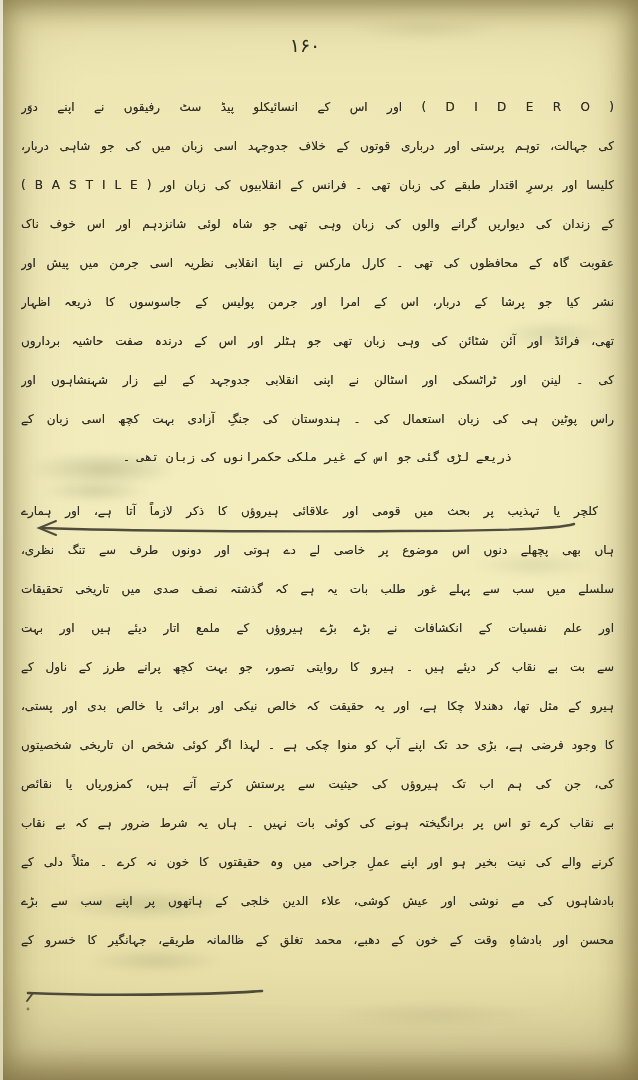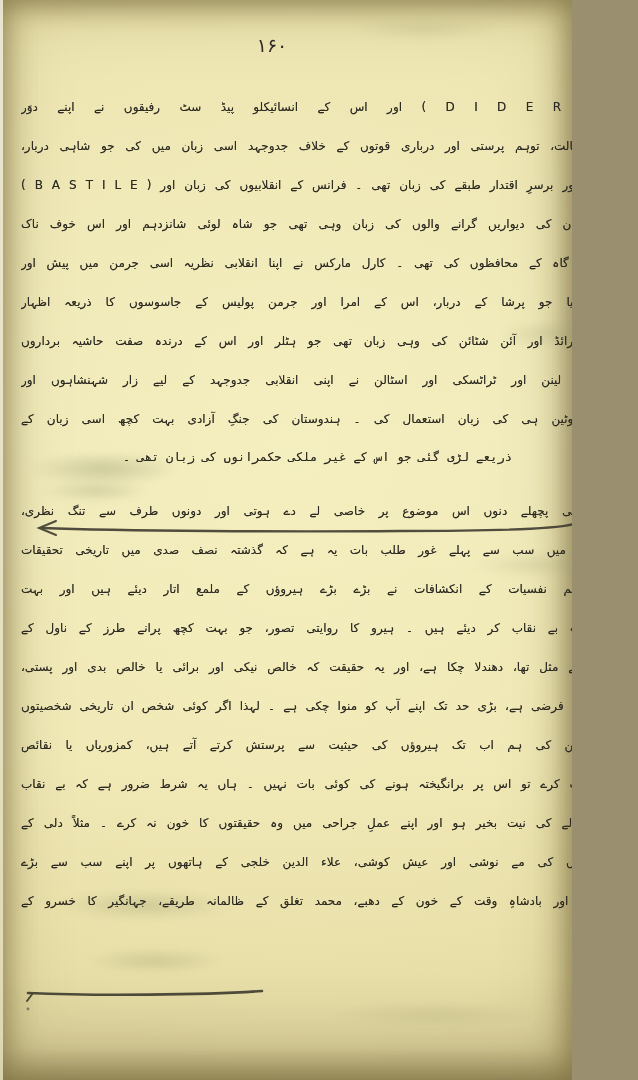--- a/index.html
+++ b/index.html
@@ -1,17 +1,17 @@
 <!DOCTYPE html>
 <html lang="ur"><head>
 <meta charset="utf-8">
 <style>
   html,body{margin:0;padding:0;background:#9a9070;}
   .page{
-    position:relative;width:572px;height:1080px;overflow:hidden;
+    position:relative;width:638px;height:1080px;overflow:hidden;
     background:
       radial-gradient(130% 95% at 52% 42%, rgba(255,252,205,.30), rgba(255,252,205,0) 62%),
       linear-gradient(180deg,#e5dca6 0%,#ece4b0 4%,#f0e9ba 40%,#efe7b4 70%,#e7dda6 90%,#d6cc98 97%,#c3b685 100%);
     box-shadow:
       inset 0 0 70px rgba(122,108,58,.33),
       inset 10px 0 28px rgba(118,104,58,.22),
       inset -10px 0 28px rgba(118,104,58,.26),
       inset 0 -14px 34px rgba(106,92,48,.38),
       inset 0 7px 20px rgba(112,100,58,.30);
     font-family:"DejaVu Sans",sans-serif;
@@ -73,20 +73,21 @@
       <div class="line">کلیسا اور برسرِ اقتدار طبقے کی زبان تھی ۔ فرانس کے انقلابیوں کی زبان اور ( B A S T I L E )</div>
       <div class="line">کے زندان کی دیواریں گرانے والوں کی زبان وہی تھی جو شاہ لوئی شانزدہم اور اس خوف ناک</div>
       <div class="line">عقوبت گاہ کے محافظوں کی تھی ۔ کارل مارکس نے اپنا انقلابی نظریہ اسی جرمن میں پیش اور</div>
       <div class="line">نشر کیا جو پرشا کے دربار، اس کے امرا اور جرمن پولیس کے جاسوسوں کا ذریعہ اظہار</div>
       <div class="line">تھی، فرائڈ اور آئن شٹائن کی وہی زبان تھی جو ہٹلر اور اس کے درندہ صفت حاشیہ برداروں</div>
       <div class="line">کی ۔ لینن اور ٹراٹسکی اور اسٹالن نے اپنی انقلابی جدوجہد کے لیے زار شہنشاہوں اور</div>
       <div class="line">راس پوٹین ہی کی زبان استعمال کی ۔ ہندوستان کی جنگِ آزادی بہت کچھ اسی زبان کے</div>
       <div class="line center">ذریعے لڑی گئی جو اس کے غیر ملکی حکمرانوں کی زبان تھی ۔</div>
     </div>
     <div class="para para2">
+      <div class="line indent">کلچر یا تہذیب پر بحث میں قومی اور علاقائی ہیروؤں کا ذکر لازماً آتا ہے، اور ہمارے</div>
       <div class="line">ہاں بھی پچھلے دنوں اس موضوع پر خاصی لے دے ہوتی اور دونوں طرف سے تنگ نظری،</div>
       <div class="line">سلسلے میں سب سے پہلے غور طلب بات یہ ہے کہ گذشتہ نصف صدی میں تاریخی تحقیقات</div>
       <div class="line">اور علم نفسیات کے انکشافات نے بڑے بڑے ہیروؤں کے ملمع اتار دیئے ہیں اور بہت</div>
       <div class="line">سے بت بے نقاب کر دیئے ہیں ۔ ہیرو کا روایتی تصور، جو بہت کچھ پرانے طرز کے ناول کے</div>
       <div class="line">ہیرو کے مثل تھا، دھندلا چکا ہے، اور یہ حقیقت کہ خالص نیکی اور برائی یا خالص بدی اور پستی،</div>
       <div class="line">کا وجود فرضی ہے، بڑی حد تک اپنے آپ کو منوا چکی ہے ۔ لہذا اگر کوئی شخص ان تاریخی شخصیتوں</div>
       <div class="line">کی، جن کی ہم اب تک ہیروؤں کی حیثیت سے پرستش کرتے آتے ہیں، کمزوریاں یا نقائص</div>
       <div class="line">بے نقاب کرے تو اس پر برانگیختہ ہونے کی کوئی بات نہیں ۔ ہاں یہ شرط ضرور ہے کہ بے نقاب</div>
       <div class="line">کرنے والے کی نیت بخیر ہو اور اپنے عملِ جراحی میں وہ حقیقتوں کا خون نہ کرے ۔ مثلاً دلی کے</div>
       <div class="line">بادشاہوں کی مے نوشی اور عیش کوشی، علاء الدین خلجی کے ہاتھوں پر اپنے سب سے بڑے</div>

